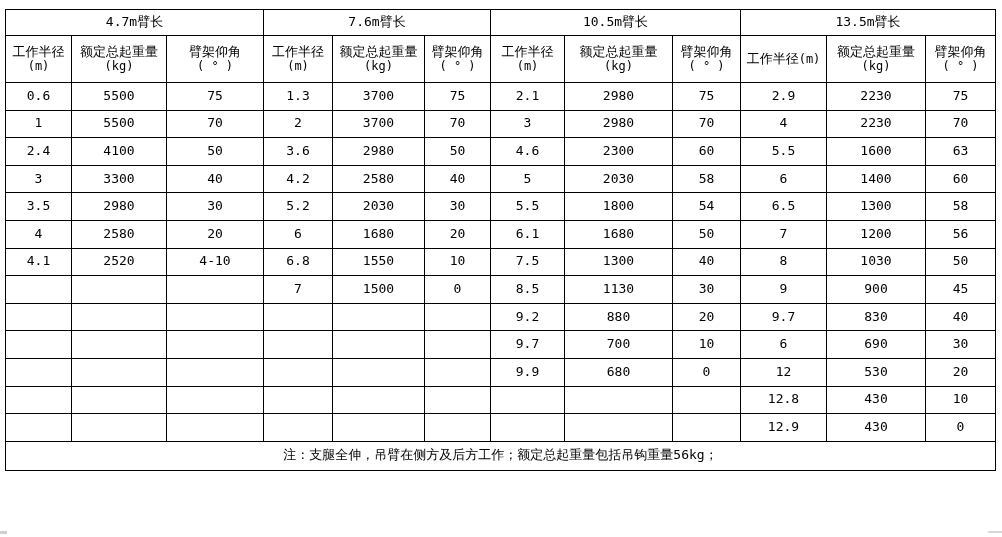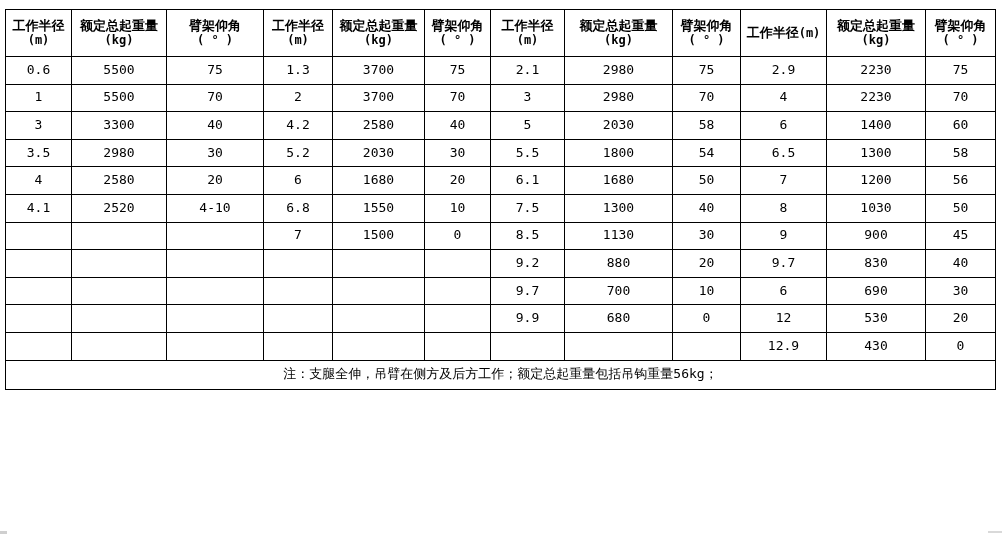--- a/index.html
+++ b/index.html
@@ -34,21 +34,20 @@
     overflow: hidden;
     white-space: nowrap;
   }
   td.group-title {
     height: 25px;
     font-size: 14px;
   }
   td.colhead {
     height: 46px;
     font-size: 13px;
-    font-weight: bold;
   }
   td.colhead .unit {
     display: block;
     font-size: 12px;
   }
   td.colhead .unit.inline {
     display: inline;
     font-size: 12px;
   }
   td.data-cell {
@@ -93,20 +92,26 @@
         <col style="width:66px">
       <col style="width:74px">
         <col style="width:108px">
         <col style="width:68px">
       <col style="width:86px">
         <col style="width:99px">
         <col style="width:70px">
     </colgroup>
     <tbody id="table-body">
         <tr>
+          <td class="group-title" colspan="3">4.7m臂长</td>
+          <td class="group-title" colspan="3">7.6m臂长</td>
+          <td class="group-title" colspan="3">10.5m臂长</td>
+          <td class="group-title" colspan="3">13.5m臂长</td>
+        </tr>
+        <tr>
           <td class="colhead"><span>工作半径</span><span class="unit">(m)</span></td>
           <td class="colhead"><span>额定总起重量</span><span class="unit">(kg)</span></td>
           <td class="colhead"><span>臂架仰角</span><span class="unit">( ° )</span></td>
           <td class="colhead"><span>工作半径</span><span class="unit">(m)</span></td>
           <td class="colhead"><span>额定总起重量</span><span class="unit">(kg)</span></td>
           <td class="colhead"><span>臂架仰角</span><span class="unit">( ° )</span></td>
           <td class="colhead"><span>工作半径</span><span class="unit">(m)</span></td>
           <td class="colhead"><span>额定总起重量</span><span class="unit">(kg)</span></td>
           <td class="colhead"><span>臂架仰角</span><span class="unit">( ° )</span></td>
           <td class="colhead"><span>工作半径</span><span class="unit inline">(m)</span></td>
@@ -135,20 +140,34 @@
           <td class="data-cell">3700</td>
           <td class="data-cell">70</td>
           <td class="data-cell">3</td>
           <td class="data-cell">2980</td>
           <td class="data-cell">70</td>
           <td class="data-cell">4</td>
           <td class="data-cell">2230</td>
           <td class="data-cell">70</td>
         </tr>
         <tr>
+          <td class="data-cell">2.4</td>
+          <td class="data-cell">4100</td>
+          <td class="data-cell">50</td>
+          <td class="data-cell">3.6</td>
+          <td class="data-cell">2980</td>
+          <td class="data-cell">50</td>
+          <td class="data-cell">4.6</td>
+          <td class="data-cell">2300</td>
+          <td class="data-cell">60</td>
+          <td class="data-cell">5.5</td>
+          <td class="data-cell">1600</td>
+          <td class="data-cell">63</td>
+        </tr>
+        <tr>
           <td class="data-cell">3</td>
           <td class="data-cell">3300</td>
           <td class="data-cell">40</td>
           <td class="data-cell">4.2</td>
           <td class="data-cell">2580</td>
           <td class="data-cell">40</td>
           <td class="data-cell">5</td>
           <td class="data-cell">2030</td>
           <td class="data-cell">58</td>
           <td class="data-cell">6</td>
@@ -256,20 +275,34 @@
         <tr>
           <td class="data-cell"></td>
           <td class="data-cell"></td>
           <td class="data-cell"></td>
           <td class="data-cell"></td>
           <td class="data-cell"></td>
           <td class="data-cell"></td>
           <td class="data-cell"></td>
           <td class="data-cell"></td>
           <td class="data-cell"></td>
+          <td class="data-cell">12.8</td>
+          <td class="data-cell">430</td>
+          <td class="data-cell">10</td>
+        </tr>
+        <tr>
+          <td class="data-cell"></td>
+          <td class="data-cell"></td>
+          <td class="data-cell"></td>
+          <td class="data-cell"></td>
+          <td class="data-cell"></td>
+          <td class="data-cell"></td>
+          <td class="data-cell"></td>
+          <td class="data-cell"></td>
+          <td class="data-cell"></td>
           <td class="data-cell">12.9</td>
           <td class="data-cell">430</td>
           <td class="data-cell">0</td>
         </tr>
         <tr>
           <td class="note-cell" colspan="12">注：支腿全伸，吊臂在侧方及后方工作；额定总起重量包括吊钩重量56kg；</td>
         </tr>
       </tbody>
   </table>
 </div>

